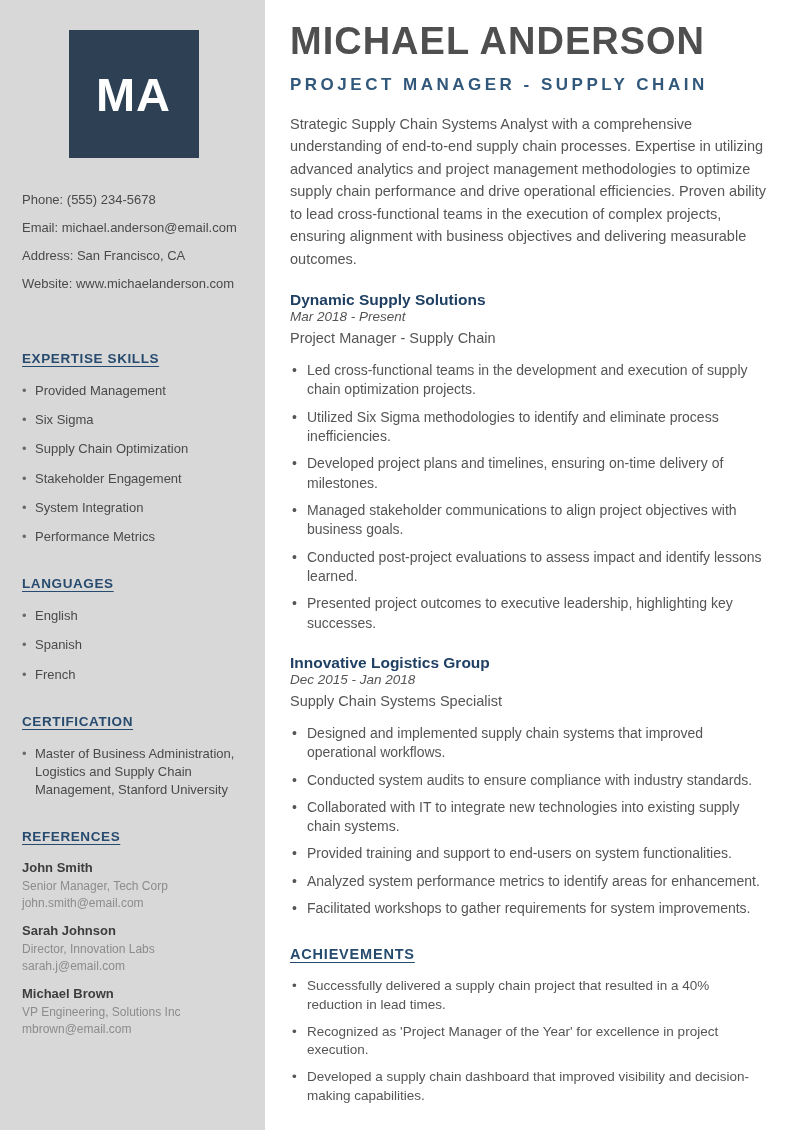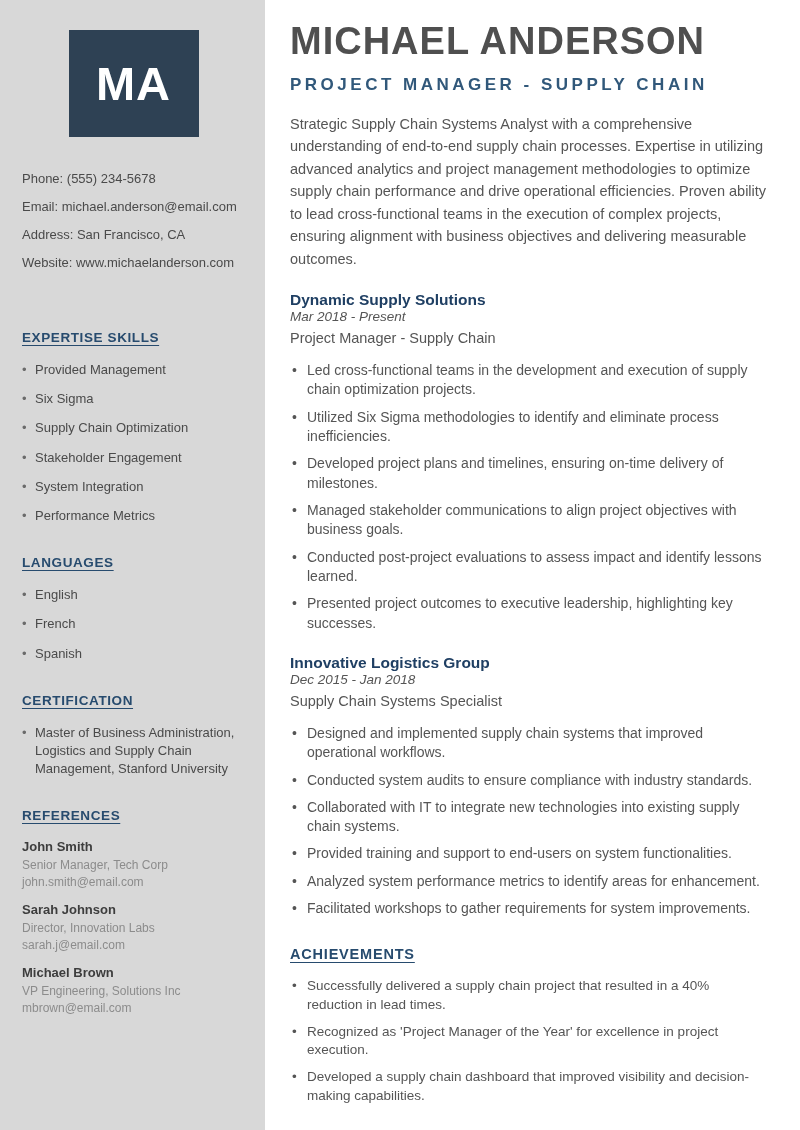--- a/index.html
+++ b/index.html
@@ -12,21 +12,21 @@
   }
   .page { display: flex; width: 800px; min-height: 1130px; }
 
   
   .sidebar {
     flex: 0 0 265px; width: 265px;
     background: #d8d8d8;
     padding: 30px 20px 30px 22px;
   }
   .avatar {
-    width: 130px; height: 107px;
+    width: 130px; height: 128px;
     background: #2e4154;
     margin: 0 auto 34px auto;
     display: flex; align-items: center; justify-content: center;
   }
   .initials {
     color: #ffffff; font-size: 47px; font-weight: bold; letter-spacing: 1px;
   }
   .contact { margin-bottom: 60px; }
   .contact p { margin: 0 0 13px 0; font-size: 13px; color: #4a4a4a; }
 
@@ -105,22 +105,22 @@
       <li>Six Sigma</li>
       <li>Supply Chain Optimization</li>
       <li>Stakeholder Engagement</li>
       <li>System Integration</li>
       <li>Performance Metrics</li>
     </ul>
 
     <h3 class="side-heading">LANGUAGES</h3>
     <ul class="side-list">
       <li>English</li>
+      <li>Spanish</li>
       <li>French</li>
-      <li>Spanish</li>
     </ul>
 
     <h3 class="side-heading">CERTIFICATION</h3>
     <ul class="side-list">
       <li>Master of Business Administration, Logistics and Supply Chain Management, Stanford University</li>
     </ul>
 
     <h3 class="side-heading">REFERENCES</h3>
     <div class="refs">
       <div class="ref">

